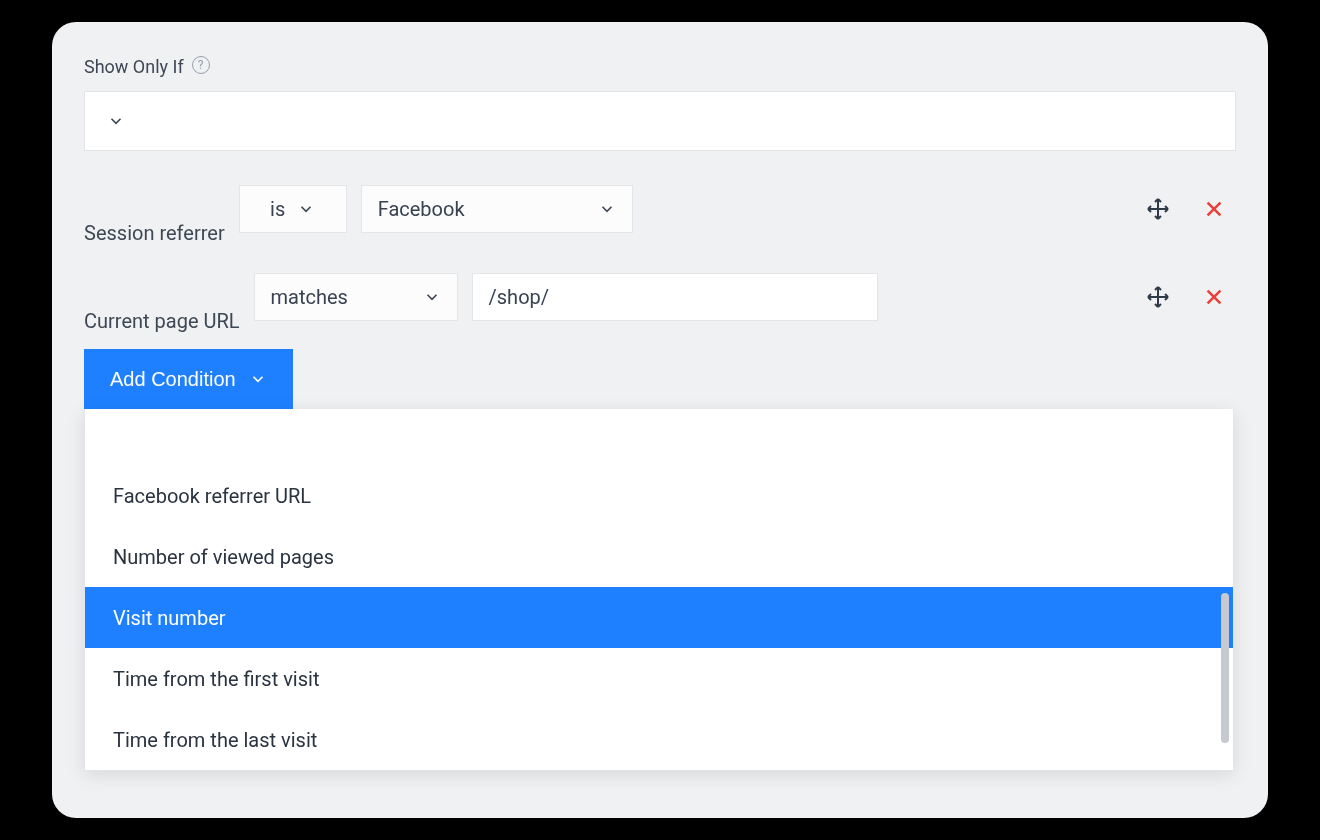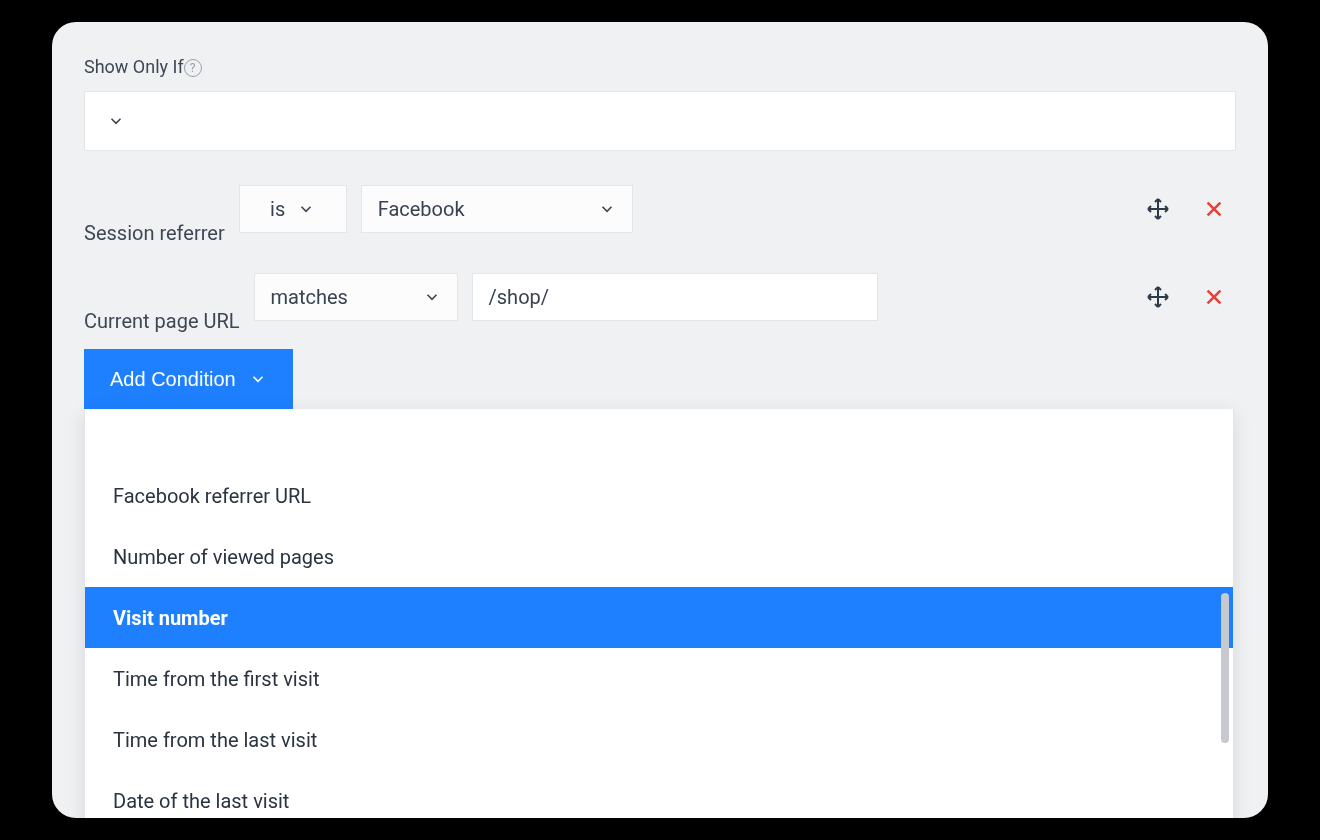--- a/index.html
+++ b/index.html
@@ -13,21 +13,21 @@
   }
   .panel {
     width: 1216px;
     background: #f0f1f3;
     border-radius: 24px;
     padding: 34px 32px 0 32px;
     position: relative;
     overflow: hidden;
     height: 796px;
   }
-  .header-row { display: flex; align-items: flex-end; gap: 0; margin-bottom: 14px; }
+  .header-row { display: flex; align-items: flex-start; gap: 8px; margin-bottom: 14px; }
   .header-label { font-size: 18px; color: #3e4855; }
   .help-circle {
     width: 18px; height: 18px; border: 1.5px solid #9aa1ab; border-radius: 50%;
     display: inline-flex; align-items: center; justify-content: center;
     font-size: 12px; color: #9aa1ab; line-height: 1;
   }
   .big-select {
     width: 100%; height: 60px; background: #fff; border: 1px solid #e3e5e9;
     display: flex; align-items: center; justify-content: space-between;
     padding: 0 22px; font-size: 19px; color: #1c2430;
@@ -58,21 +58,21 @@
   .dropdown {
     position: absolute; left: 0; top: 60px; width: 1150px;
     background: #fff; border: 1px solid #e3e5e9; border-top: none;
     box-shadow: 0 4px 18px rgba(0,0,0,.10);
     padding-top: 56px;
   }
   .dd-item {
     height: 61px; display: flex; align-items: center; padding: 0 28px;
     font-size: 20px; color: #2a3340; cursor: pointer;
   }
-  .dd-item.selected { background: #1e80ff; color: #fff; font-weight: 700; }
+  .dd-item.selected { background: #1e80ff; color: #fff; font-weight: 400; }
   .dd-scroll {
     position: absolute; right: 4px; top: 184px; width: 8px; height: 150px;
     background: #c6c9cf; border-radius: 4px;
   }
   
   .chev { width: 18px; height: 18px; stroke: #3e4855; stroke-width: 2.2; fill: none; }
   .chev.white { stroke: #fff; }
   .move-icon { width: 24px; height: 24px; stroke: #2f3a48; stroke-width: 2; fill: none; }
   .close-icon { width: 22px; height: 22px; stroke: #e7413a; stroke-width: 2.8; fill: none; }
 </style>
@@ -174,18 +174,17 @@
           <polyline points="6 9 12 15 18 9"></polyline>
         </svg>
     </button>
 
     <div class="dropdown">
       <div class="dd-item">Facebook referrer URL</div>
       <div class="dd-item">Number of viewed pages</div>
       <div class="dd-item selected">Visit number</div>
       <div class="dd-item">Time from the first visit</div>
       <div class="dd-item">Time from the last visit</div>
-      <div class="dd-item">Date of the last visit</div>
       <div class="dd-scroll"></div>
     </div>
   </div>
 
 </div>
 
 </body></html>

